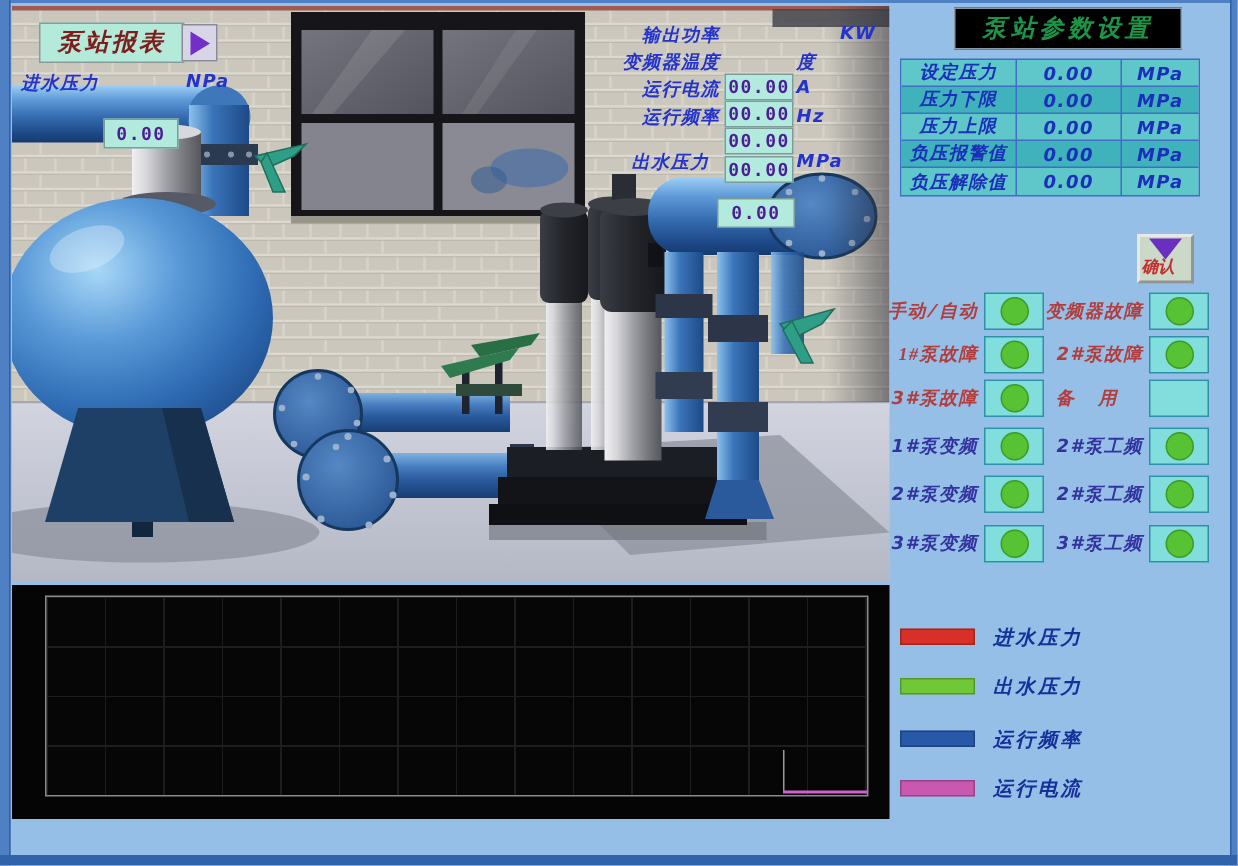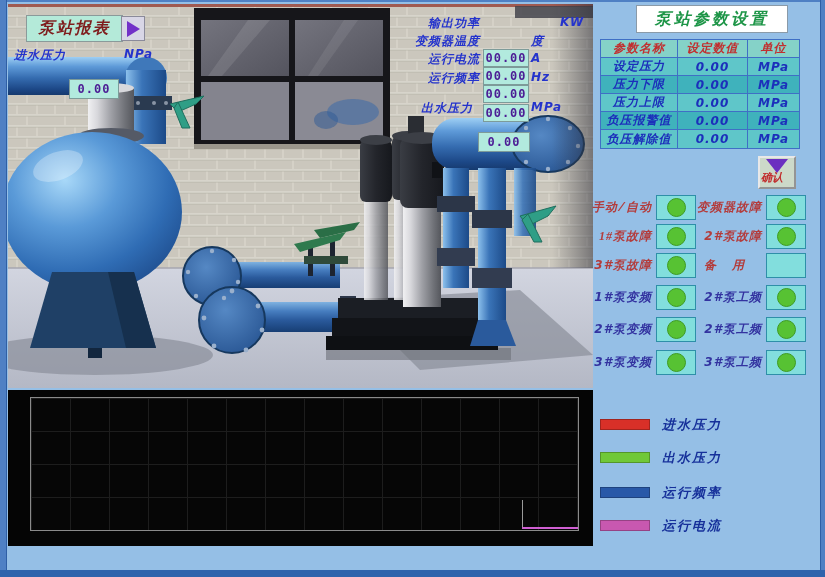--- a/index.html
+++ b/index.html
@@ -33,21 +33,21 @@
   
   #report-btn{position:absolute;left:18px;top:11px;width:95px;height:25px;background:#b4ead9;
               border:1px solid #8a9a9a;display:flex;align-items:center;justify-content:center;
               color:#7f1d1d;font:italic bold 16px "DejaVu Sans",sans-serif;letter-spacing:2px;cursor:pointer;}
   #report-play{position:absolute;left:113px;top:12px;width:22px;height:23px;background:#d8d6e6;
                border:1px solid #8a8a9a;display:flex;align-items:center;justify-content:center;cursor:pointer;}
   #report-play .tri{width:0;height:0;border-top:8px solid transparent;border-bottom:8px solid transparent;
                border-left:13px solid #7230c8;}
 
   
-  #settings-title{position:absolute;left:636px;top:5px;width:150px;height:26px;background:#ffffff;
+  #settings-title{position:absolute;left:636px;top:5px;width:150px;height:26px;background:#000000;
         border:1px solid #8a9aa8;display:flex;align-items:center;justify-content:center;
         color:#1d9547;font:italic bold 16px "DejaVu Sans",sans-serif;letter-spacing:3px;}
   #ptable{position:absolute;left:600px;top:39px;width:198px;border:1px solid #3f6fc5;}
   .prow{display:flex;height:18px;}
   .pcell{border-right:1px solid #3f6fc5;border-bottom:1px solid #3f6fc5;box-sizing:border-box;
          display:flex;align-items:center;justify-content:center;
          font:italic bold 12px "DejaVu Sans",sans-serif;letter-spacing:1px;}
   .c-name{width:77px;}.c-val{width:70px;}.c-unit{width:51px;border-right:none;}
   .prow:last-child .pcell{border-bottom:none;}
   .phead .pcell{background:#85d2c8;color:#c12f2f;}
@@ -307,25 +307,20 @@
 
   <div id="chart">
     <div id="plot"></div>
     <div id="trace-cursor"></div>
     <div id="trace-current"></div>
   </div>
 
   <div id="settings-title">泵站参数设置</div>
 
   <div id="ptable">
-    <div class="prow phead">
-      <div class="pcell c-name">参数名称</div>
-      <div class="pcell c-val">设定数值</div>
-      <div class="pcell c-unit">单位</div>
-    </div>
     <div class="prow r-light">
       <div class="pcell c-name">设定压力</div>
       <div class="pcell c-val">0.00</div>
       <div class="pcell c-unit">MPa</div>
     </div>
     <div class="prow r-dark">
       <div class="pcell c-name">压力下限</div>
       <div class="pcell c-val">0.00</div>
       <div class="pcell c-unit">MPa</div>
     </div>

